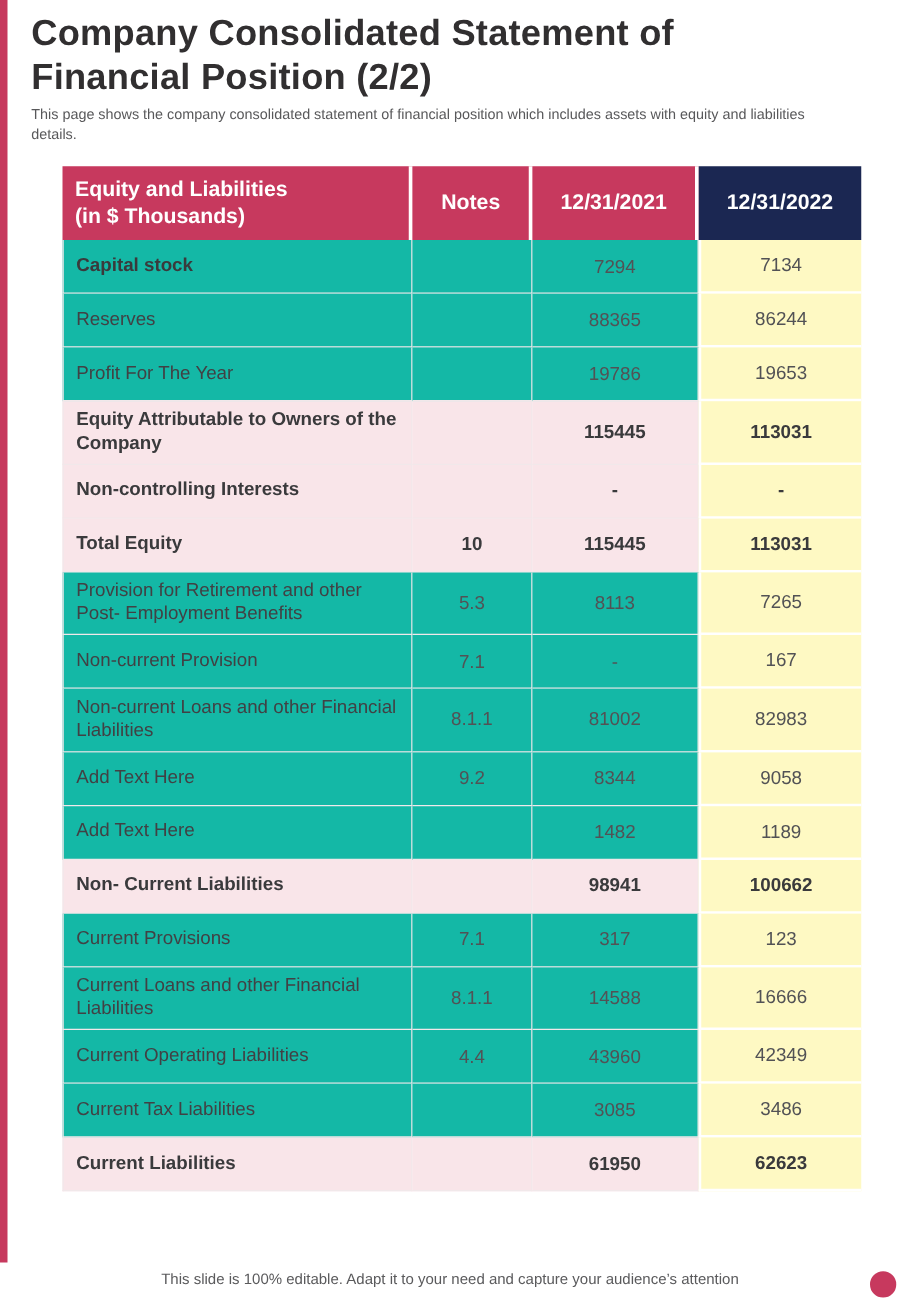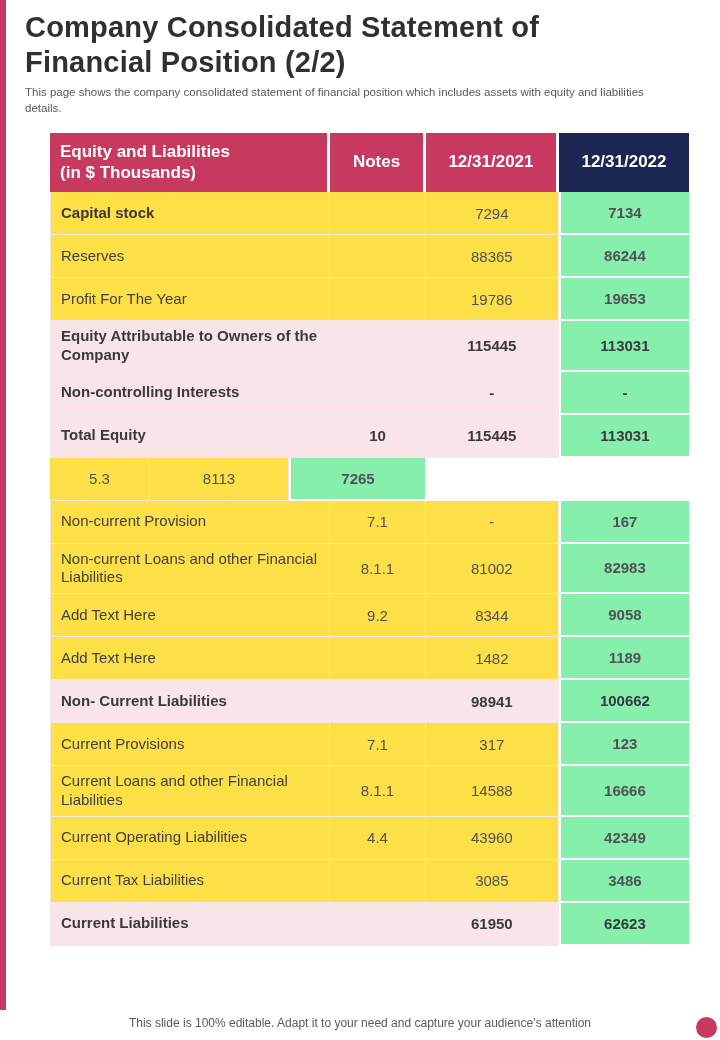--- a/index.html
+++ b/index.html
@@ -18,28 +18,28 @@
   }
   .fin-table{position:absolute;left:22px;top:133px;width:667px;}
   .row{display:flex;padding-left:28px;}
   .cell{
     box-sizing:border-box;display:flex;align-items:center;justify-content:center;
     text-align:center;
   }
   .c1{width:292px;justify-content:flex-start;text-align:left;padding:6px 10px 6px 10px;}
   .c2{width:100px;}
   .c3{width:139px;}
-  .c4{width:136px;background:#86efac;font-weight:bold;}
+  .c4{width:136px;background:#fef9c3;}
   .header-row{height:59px;}
   .header-row .cell{color:#ffffff;font-weight:bold;font-size:17px;line-height:1.18;}
   .header-row .c1,.header-row .c2,.header-row .c3{background:#C7395E;border-right:3px solid #ffffff;}
   .header-row .c4{background:#1B2752;}
   .data-row{min-height:43px;font-size:15px;color:#414144;}
   .data-row .c1,.data-row .c2,.data-row .c3{
-    background:#fde047;border-bottom:1px solid #F1E8EA;border-right:1px solid #F1E8EA;
+    background:#14b8a6;border-bottom:1px solid #F1E8EA;border-right:1px solid #F1E8EA;
   }
   .data-row .c1{border-left:1px solid #F1E8EA;line-height:1.25;}
   .data-row .c2,.data-row .c3{color:#525255;}
   .data-row .c4{border-bottom:2px solid #ffffff;border-left:2px solid #ffffff;color:#525255;}
   .data-row.highlight{font-weight:bold;}
   .data-row.highlight .c1,.data-row.highlight .c2,.data-row.highlight .c3{background:#F9E5E9;color:#3A3A3C;}
   .data-row.highlight .c4{color:#3A3A3C;}
   .label-bold{font-weight:bold;color:#3A3A3C;}
   .footer{
     position:absolute;left:0;right:0;top:1016px;text-align:center;
@@ -105,20 +105,21 @@
         <div class="cell c3">-</div>
         <div class="cell c4">-</div>
       </div>
       <div class="row data-row highlight">
         <div class="cell c1">Total Equity</div>
         <div class="cell c2">10</div>
         <div class="cell c3">115445</div>
         <div class="cell c4">113031</div>
       </div>
       <div class="row data-row">
+        <div class="cell c1">Provision for Retirement and other Post- Employment Benefits</div>
         <div class="cell c2">5.3</div>
         <div class="cell c3">8113</div>
         <div class="cell c4">7265</div>
       </div>
       <div class="row data-row">
         <div class="cell c1">Non-current Provision</div>
         <div class="cell c2">7.1</div>
         <div class="cell c3">-</div>
         <div class="cell c4">167</div>
       </div>

